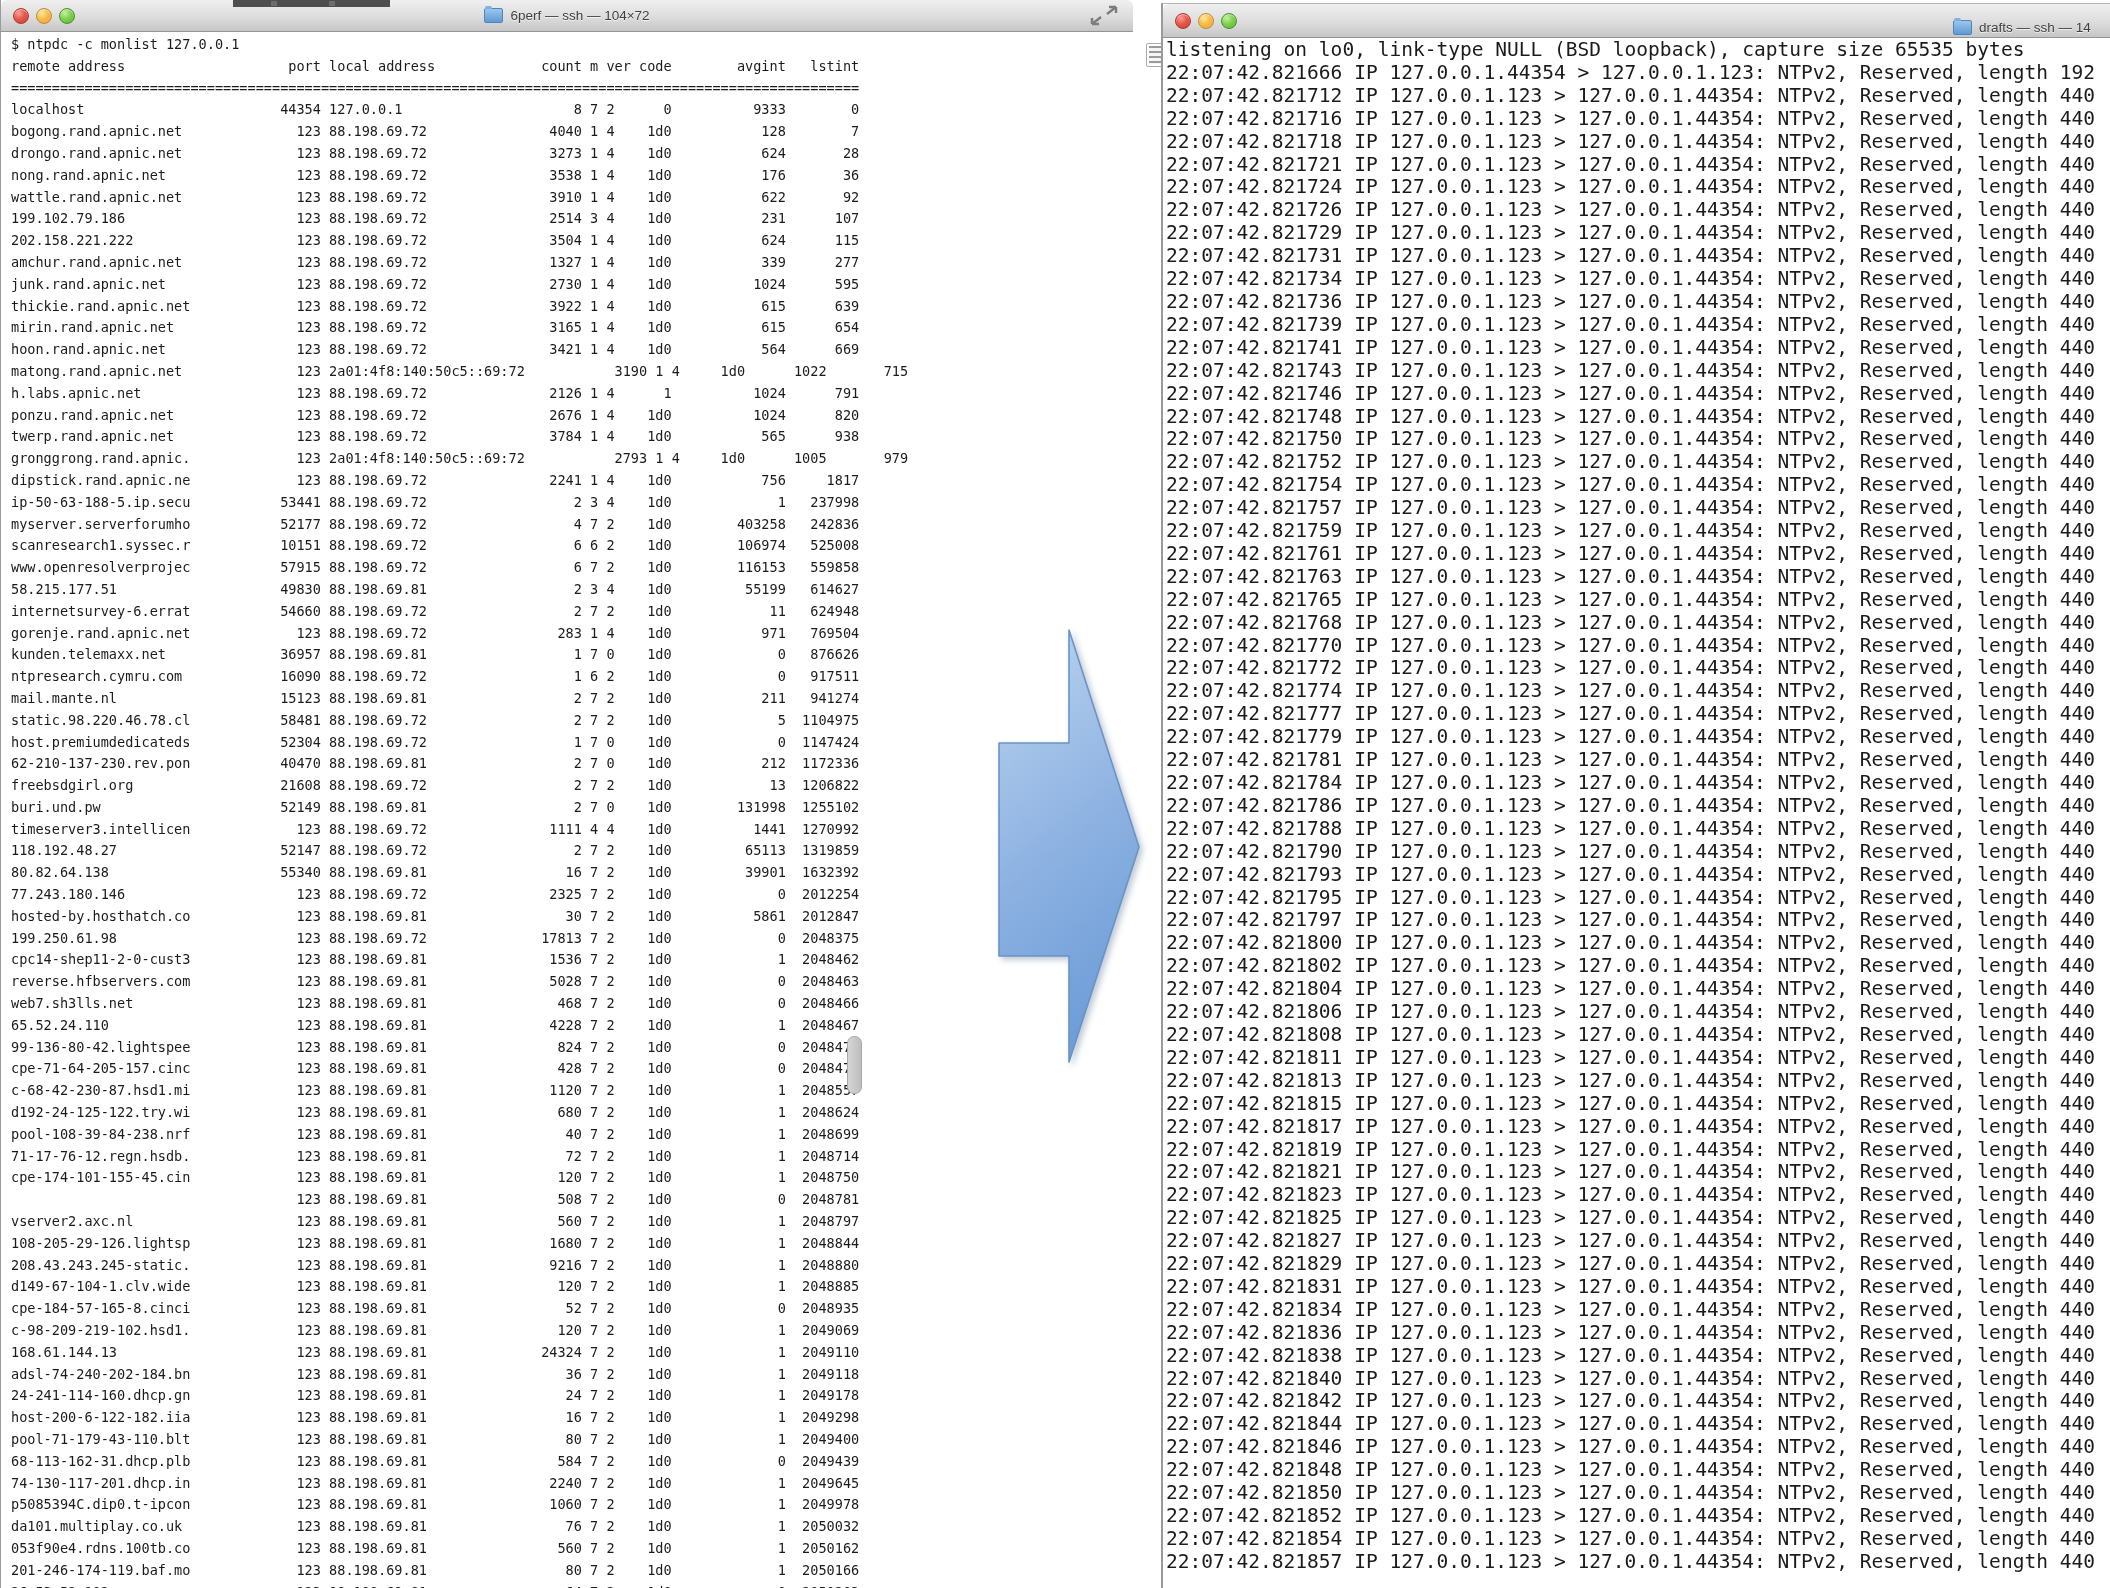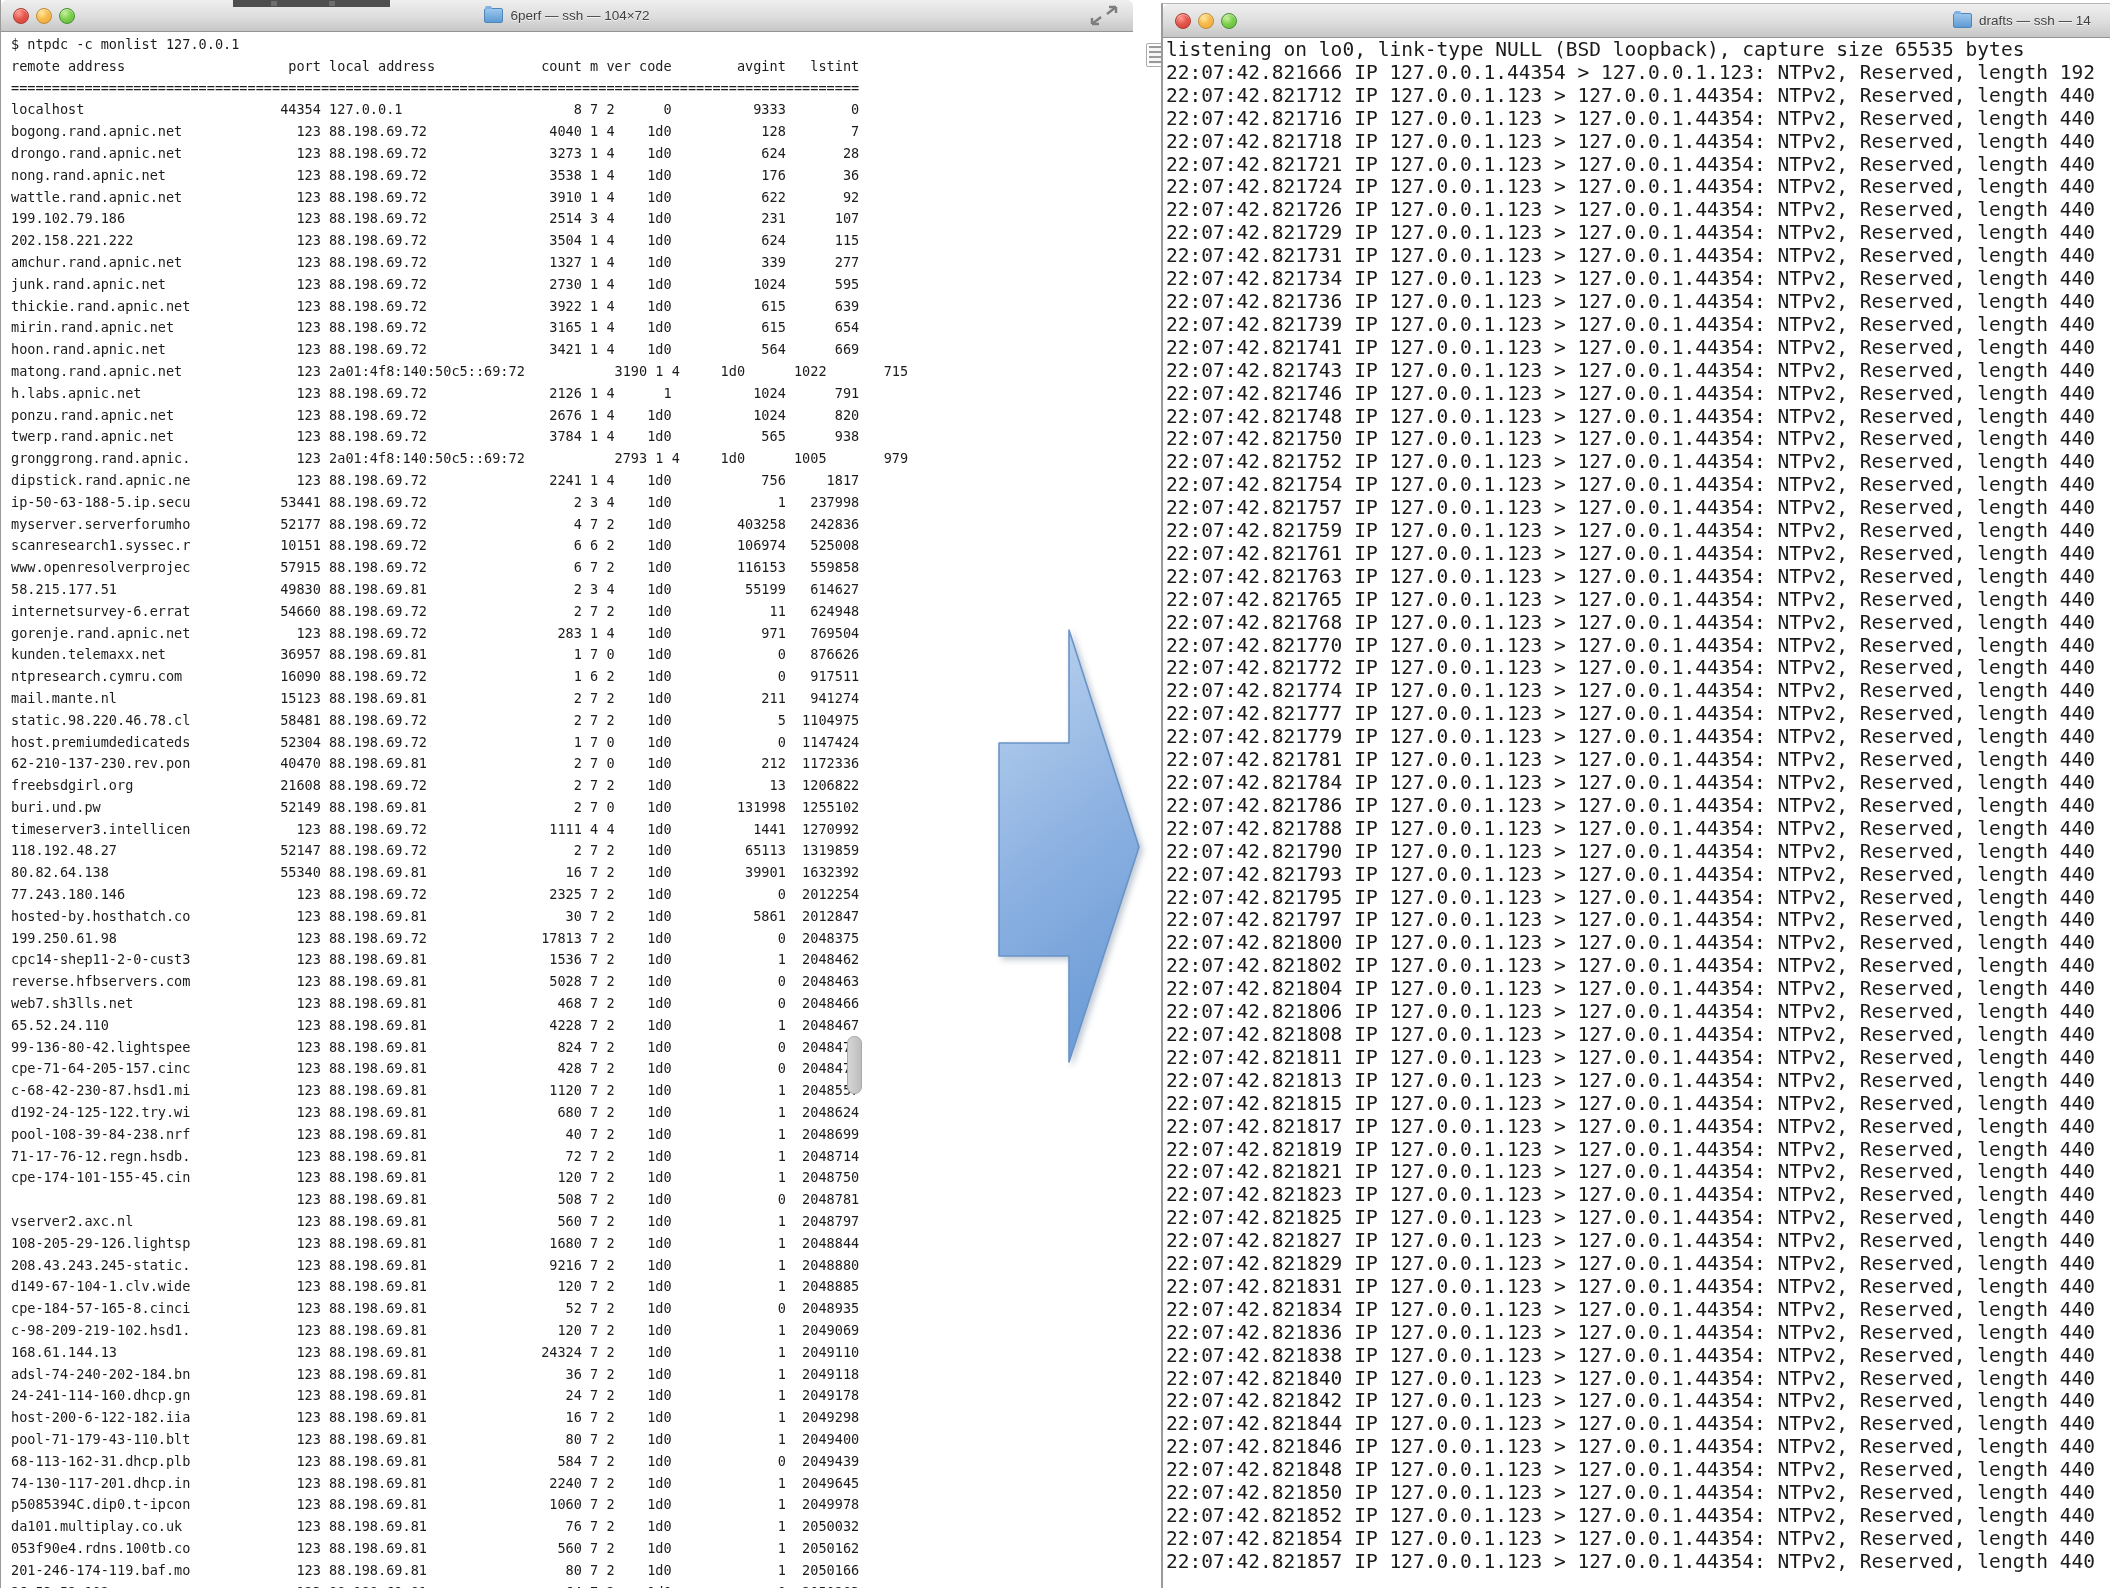--- a/index.html
+++ b/index.html
@@ -155,21 +155,21 @@
   <polygon points="3,117 73,117 73,4 143,221 73,436 73,330 3,330" fill="url(#ag)" stroke="#6a94c8" stroke-width="1.6" stroke-linejoin="round"></polygon>
 </svg>
 
 <div class="window" id="right-window">
   <div class="titlebar">
     <div class="lights" style="top:9px;">
       <div class="light red"></div>
       <div class="light yellow"></div>
       <div class="light green"></div>
     </div>
-    <div class="titletext" style="left:790px;top:1px;">
+    <div class="titletext" style="left:790px;top:8px;">
       <span class="folder"></span>
       <span>drafts — ssh — 14</span>
     </div>
   </div>
   <pre class="term right-term" id="right-pre" style="position:absolute;top:33px;left:0;">listening on lo0, link-type NULL (BSD loopback), capture size 65535 bytes
 22:07:42.821666 IP 127.0.0.1.44354 &gt; 127.0.0.1.123: NTPv2, Reserved, length 192
 22:07:42.821712 IP 127.0.0.1.123 &gt; 127.0.0.1.44354: NTPv2, Reserved, length 440
 22:07:42.821716 IP 127.0.0.1.123 &gt; 127.0.0.1.44354: NTPv2, Reserved, length 440
 22:07:42.821718 IP 127.0.0.1.123 &gt; 127.0.0.1.44354: NTPv2, Reserved, length 440
 22:07:42.821721 IP 127.0.0.1.123 &gt; 127.0.0.1.44354: NTPv2, Reserved, length 440

